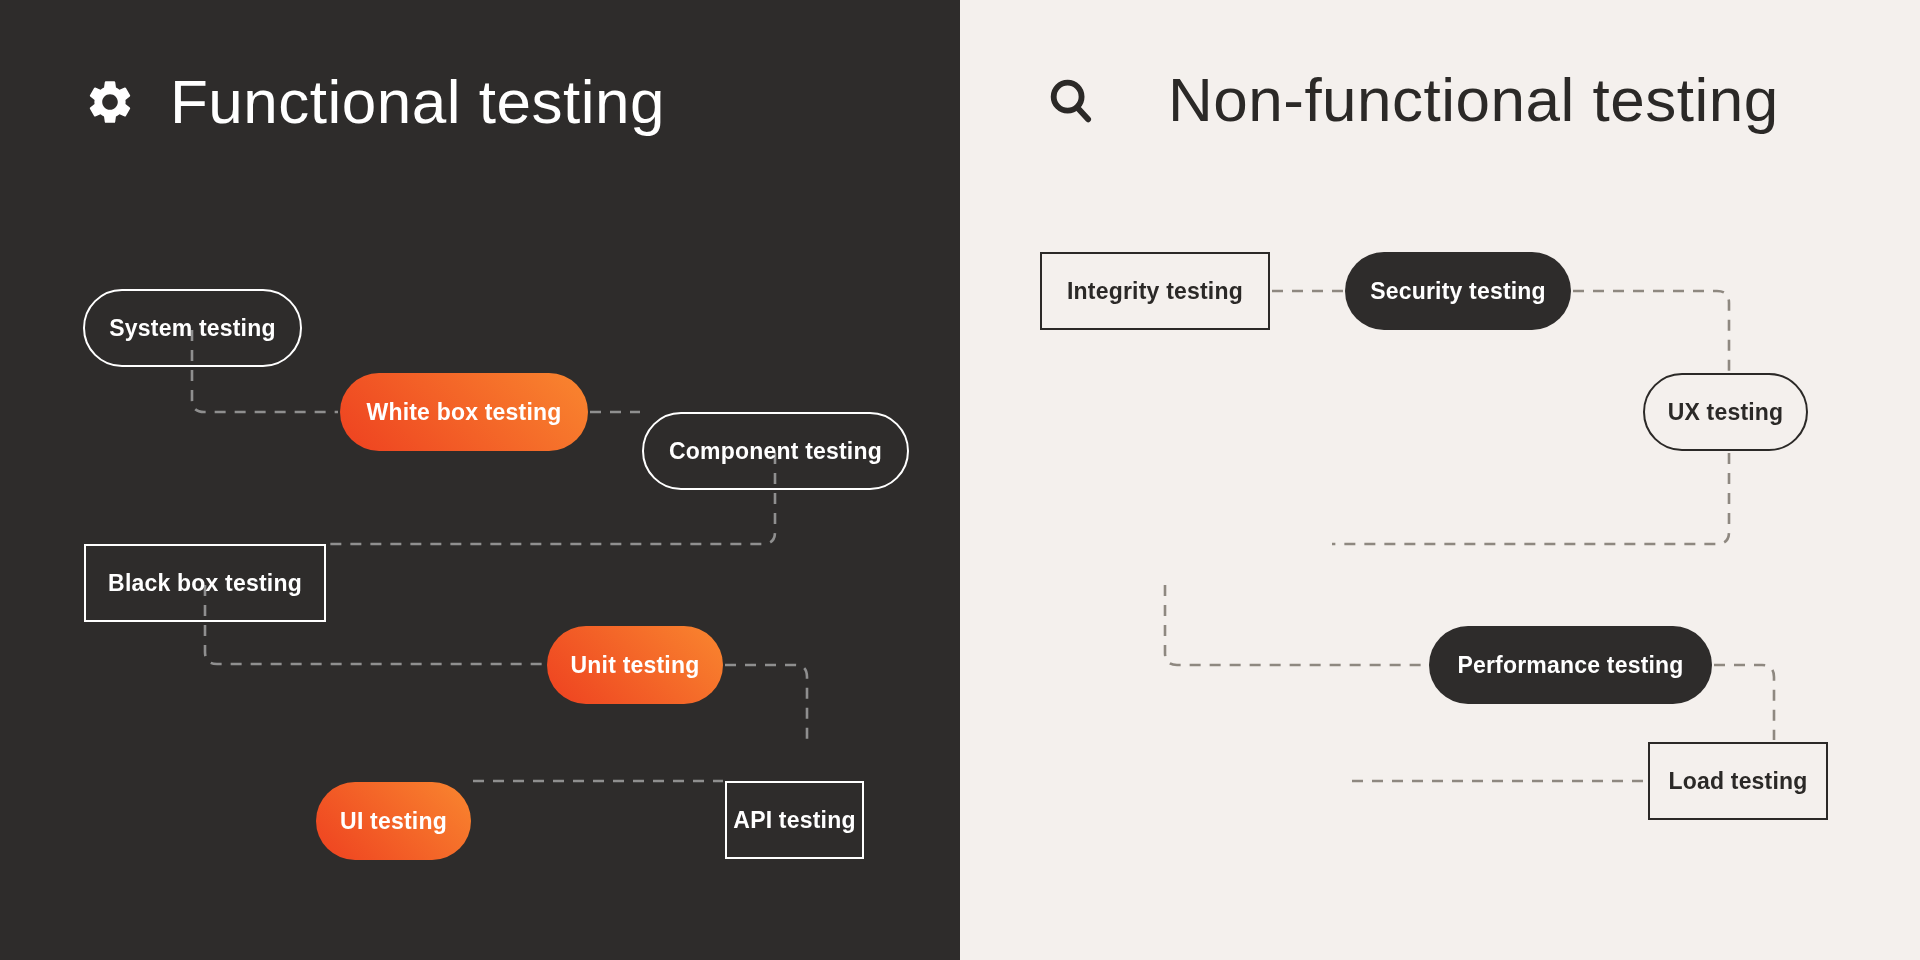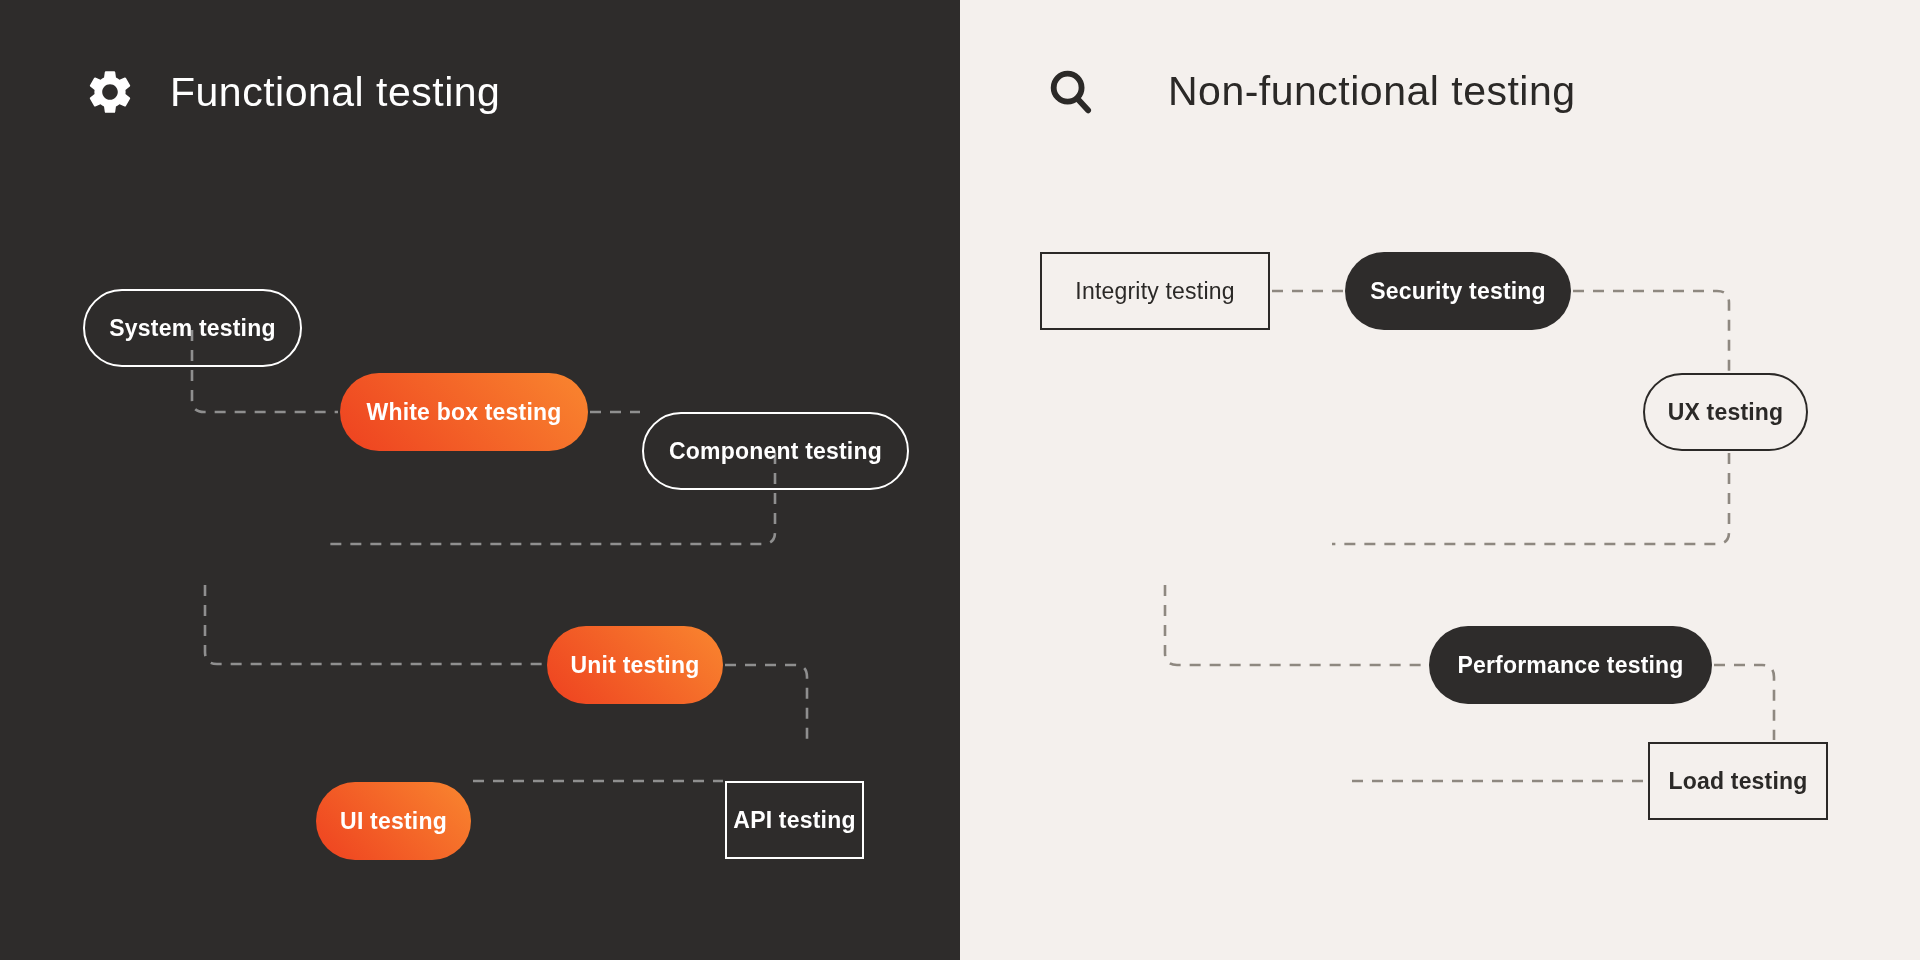--- a/index.html
+++ b/index.html
@@ -16,40 +16,40 @@
   html,body{width:1920px;height:960px;}
   body{font-family:"Liberation Sans","DejaVu Sans",sans-serif;}
   .canvas{position:relative;width:1920px;height:960px;overflow:hidden;}
   .panel{position:absolute;top:0;height:960px;}
   .panel.dark{left:0;width:960px;background:var(--dark-bg);}
   .panel.light{left:960px;width:960px;background:var(--light-bg);}
 
   .hdr{position:absolute;display:flex;align-items:center;gap:34px;}
   .hdr.left{left:84px;top:66px;}
   .hdr.right{left:1044px;top:64px;}
-  .hdr-title{font-size:41px;font-weight:500;letter-spacing:.5px;white-space:nowrap;}
+  .hdr-title{font-size:62px;font-weight:500;letter-spacing:.5px;white-space:nowrap;}
   .hdr.left .hdr-title{color:var(--white);}
   .hdr.right .hdr-title{color:var(--ink);margin-left:36px;}
   .hdr-icon{display:flex;align-items:center;justify-content:center;}
 
   svg.connectors{position:absolute;left:0;top:0;width:1920px;height:960px;pointer-events:none;}
   svg.connectors path{fill:none;stroke-width:2.6;stroke-dasharray:11 9;stroke-linecap:butt;}
   svg.connectors path.edge-dark{stroke:var(--dash-dark);}
   svg.connectors path.edge-light{stroke:var(--dash-light);}
 
   .node{position:absolute;display:flex;align-items:center;justify-content:center;
         height:78px;font-size:23px;white-space:nowrap;letter-spacing:.2px;}
   .node.pill{border-radius:39px;}
   .node.rect{border-radius:0;}
   .node.outline-light{border:2px solid var(--white);color:var(--white);font-weight:700;background:transparent;margin-top:39px;}
   .node.outline-dark{border:2.5px solid var(--ink);color:var(--ink);font-weight:600;background:var(--light-bg);}
   .node.orange{background:linear-gradient(225deg,var(--orange-from) 0%,var(--orange-to) 100%);
                color:var(--white);font-weight:700;border:none;}
   .node.solid-dark{background:var(--dark-bg);color:var(--white);font-weight:700;border:none;}
-  .node.w-medium{font-weight:400;}
+  .node.w-medium{font-weight:700;}
 </style>
 </head>
 <body>
 
 <div class="canvas">
 
   <div class="panel dark"></div>
   <div class="panel light"></div>
 
   <svg class="connectors" viewBox="0 0 1920 960">
@@ -85,20 +85,21 @@
     </span>
     <span class="hdr-title">Non-functional testing</span>
   </div>
 
   <div class="node pill outline-light" style="left:83px;top:250px;width:219px;">System testing</div>
 
   <div class="node pill orange" style="left:340px;top:373px;width:248px;">White box testing</div>
 
   <div class="node pill outline-light" style="left:642px;top:373px;width:267px;">Component testing</div>
 
+  <div class="node rect outline-light" style="left:84px;top:505px;width:242px;">Black box testing</div>
 
   <div class="node pill orange" style="left:547px;top:626px;width:176px;">Unit testing</div>
 
   <div class="node pill orange" style="left:316px;top:782px;width:155px;">UI testing</div>
 
   <div class="node rect outline-light" style="left:725px;top:742px;width:139px;">API testing</div>
 
   <div class="node rect outline-dark w-medium" style="left:1040px;top:252px;width:230px;">Integrity testing</div>
 
   <div class="node pill solid-dark" style="left:1345px;top:252px;width:226px;text-align:center;">Security testing</div>

